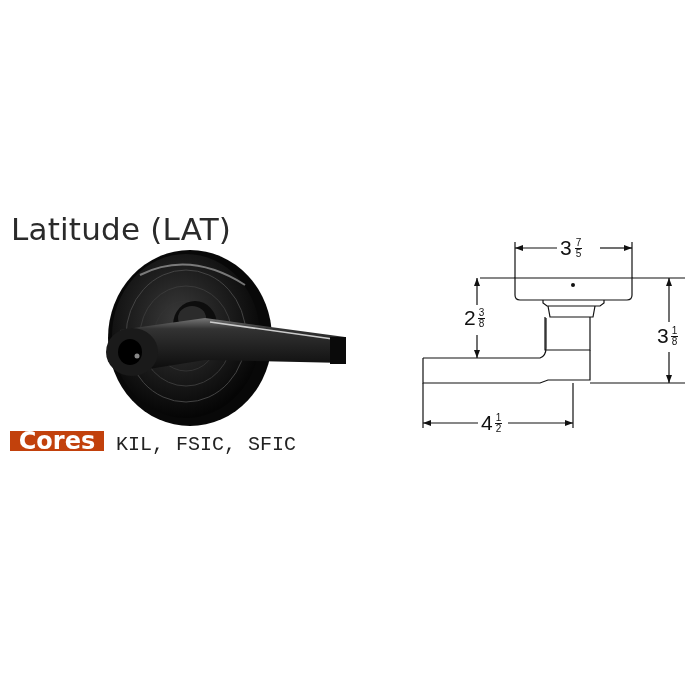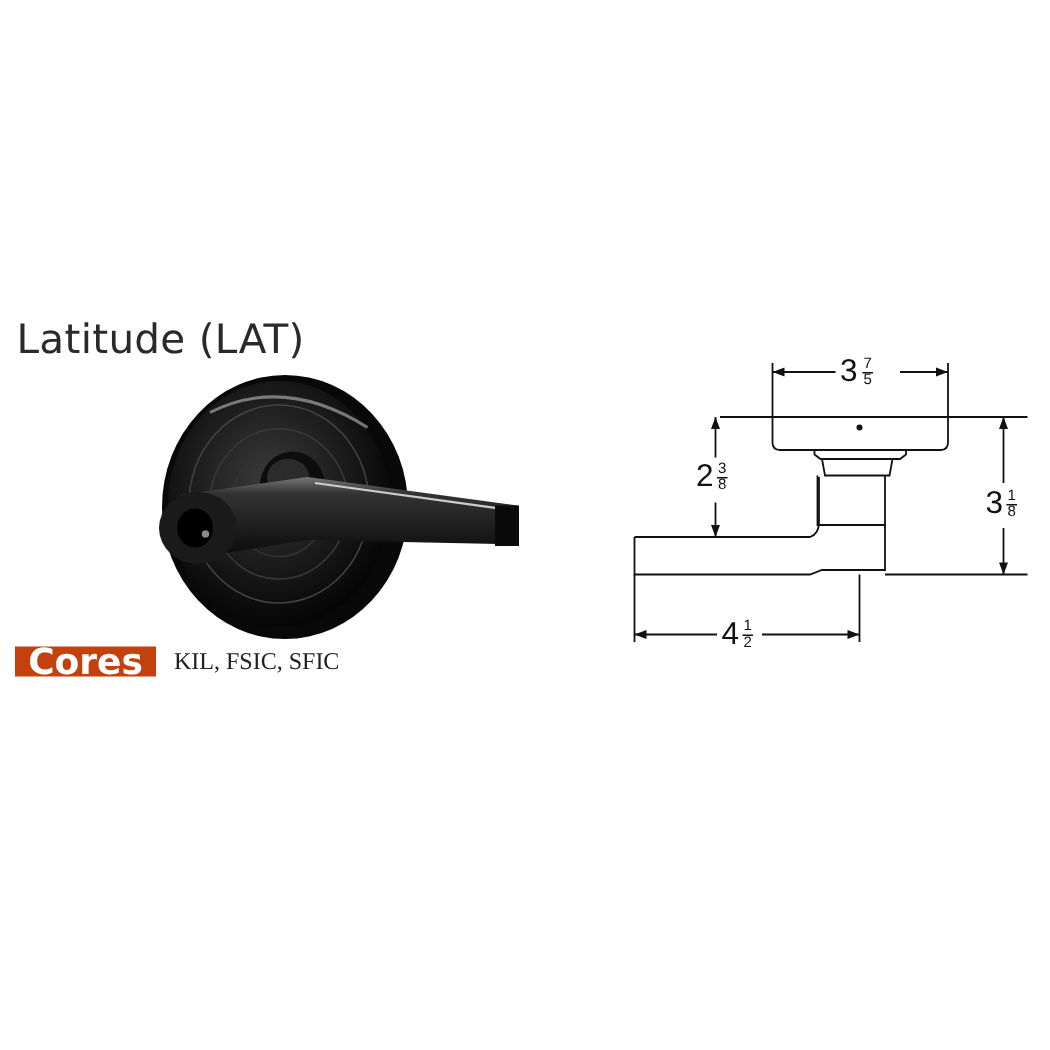--- a/index.html
+++ b/index.html
@@ -1,25 +1,25 @@
 <!DOCTYPE html>
 <html><head>
   <meta charset="utf-8">
   <style>
     html, body { margin: 0; padding: 0; background: #ffffff; }
     body { width: 700px; height: 700px; position: relative; overflow: hidden;
            font-family: "DejaVu Sans", sans-serif; color: #222; }
-    .title { position: absolute; left: 11px; top: 211px; font-size: 27px; color: #2a2a2a;
+    .title { position: absolute; left: 11px; top: 211px; font-size: 31px; color: #2a2a2a;
              font-family: "DejaVu Sans", sans-serif; letter-spacing: 0.2px; }
     .cores-badge { position: absolute; left: 10px; top: 431px; width: 94px; height: 20px;
                    background: #c2410c; color: #fff; font-weight: bold; font-size: 24px;
                    display: flex; align-items: center; justify-content: center;
                    font-family: "DejaVu Sans", sans-serif; }
-    .cores-list { position: absolute; left: 116px; top: 433px; font-size: 16px; color: #222;
-                  font-family: Liberation Serif, serif; }
+    .cores-list { position: absolute; left: 116px; top: 433px; font-size: 20px; color: #222;
+                  font-family: Liberation Mono, monospace; }
     svg { position: absolute; left: 0; top: 0; }
   </style>
 </head>
 <body>
 
 <div class="title">Latitude (LAT)</div>
 
 <svg width="700" height="700">
   <defs>
     <radialGradient id="roseG" cx="45%" cy="40%" r="60%">

